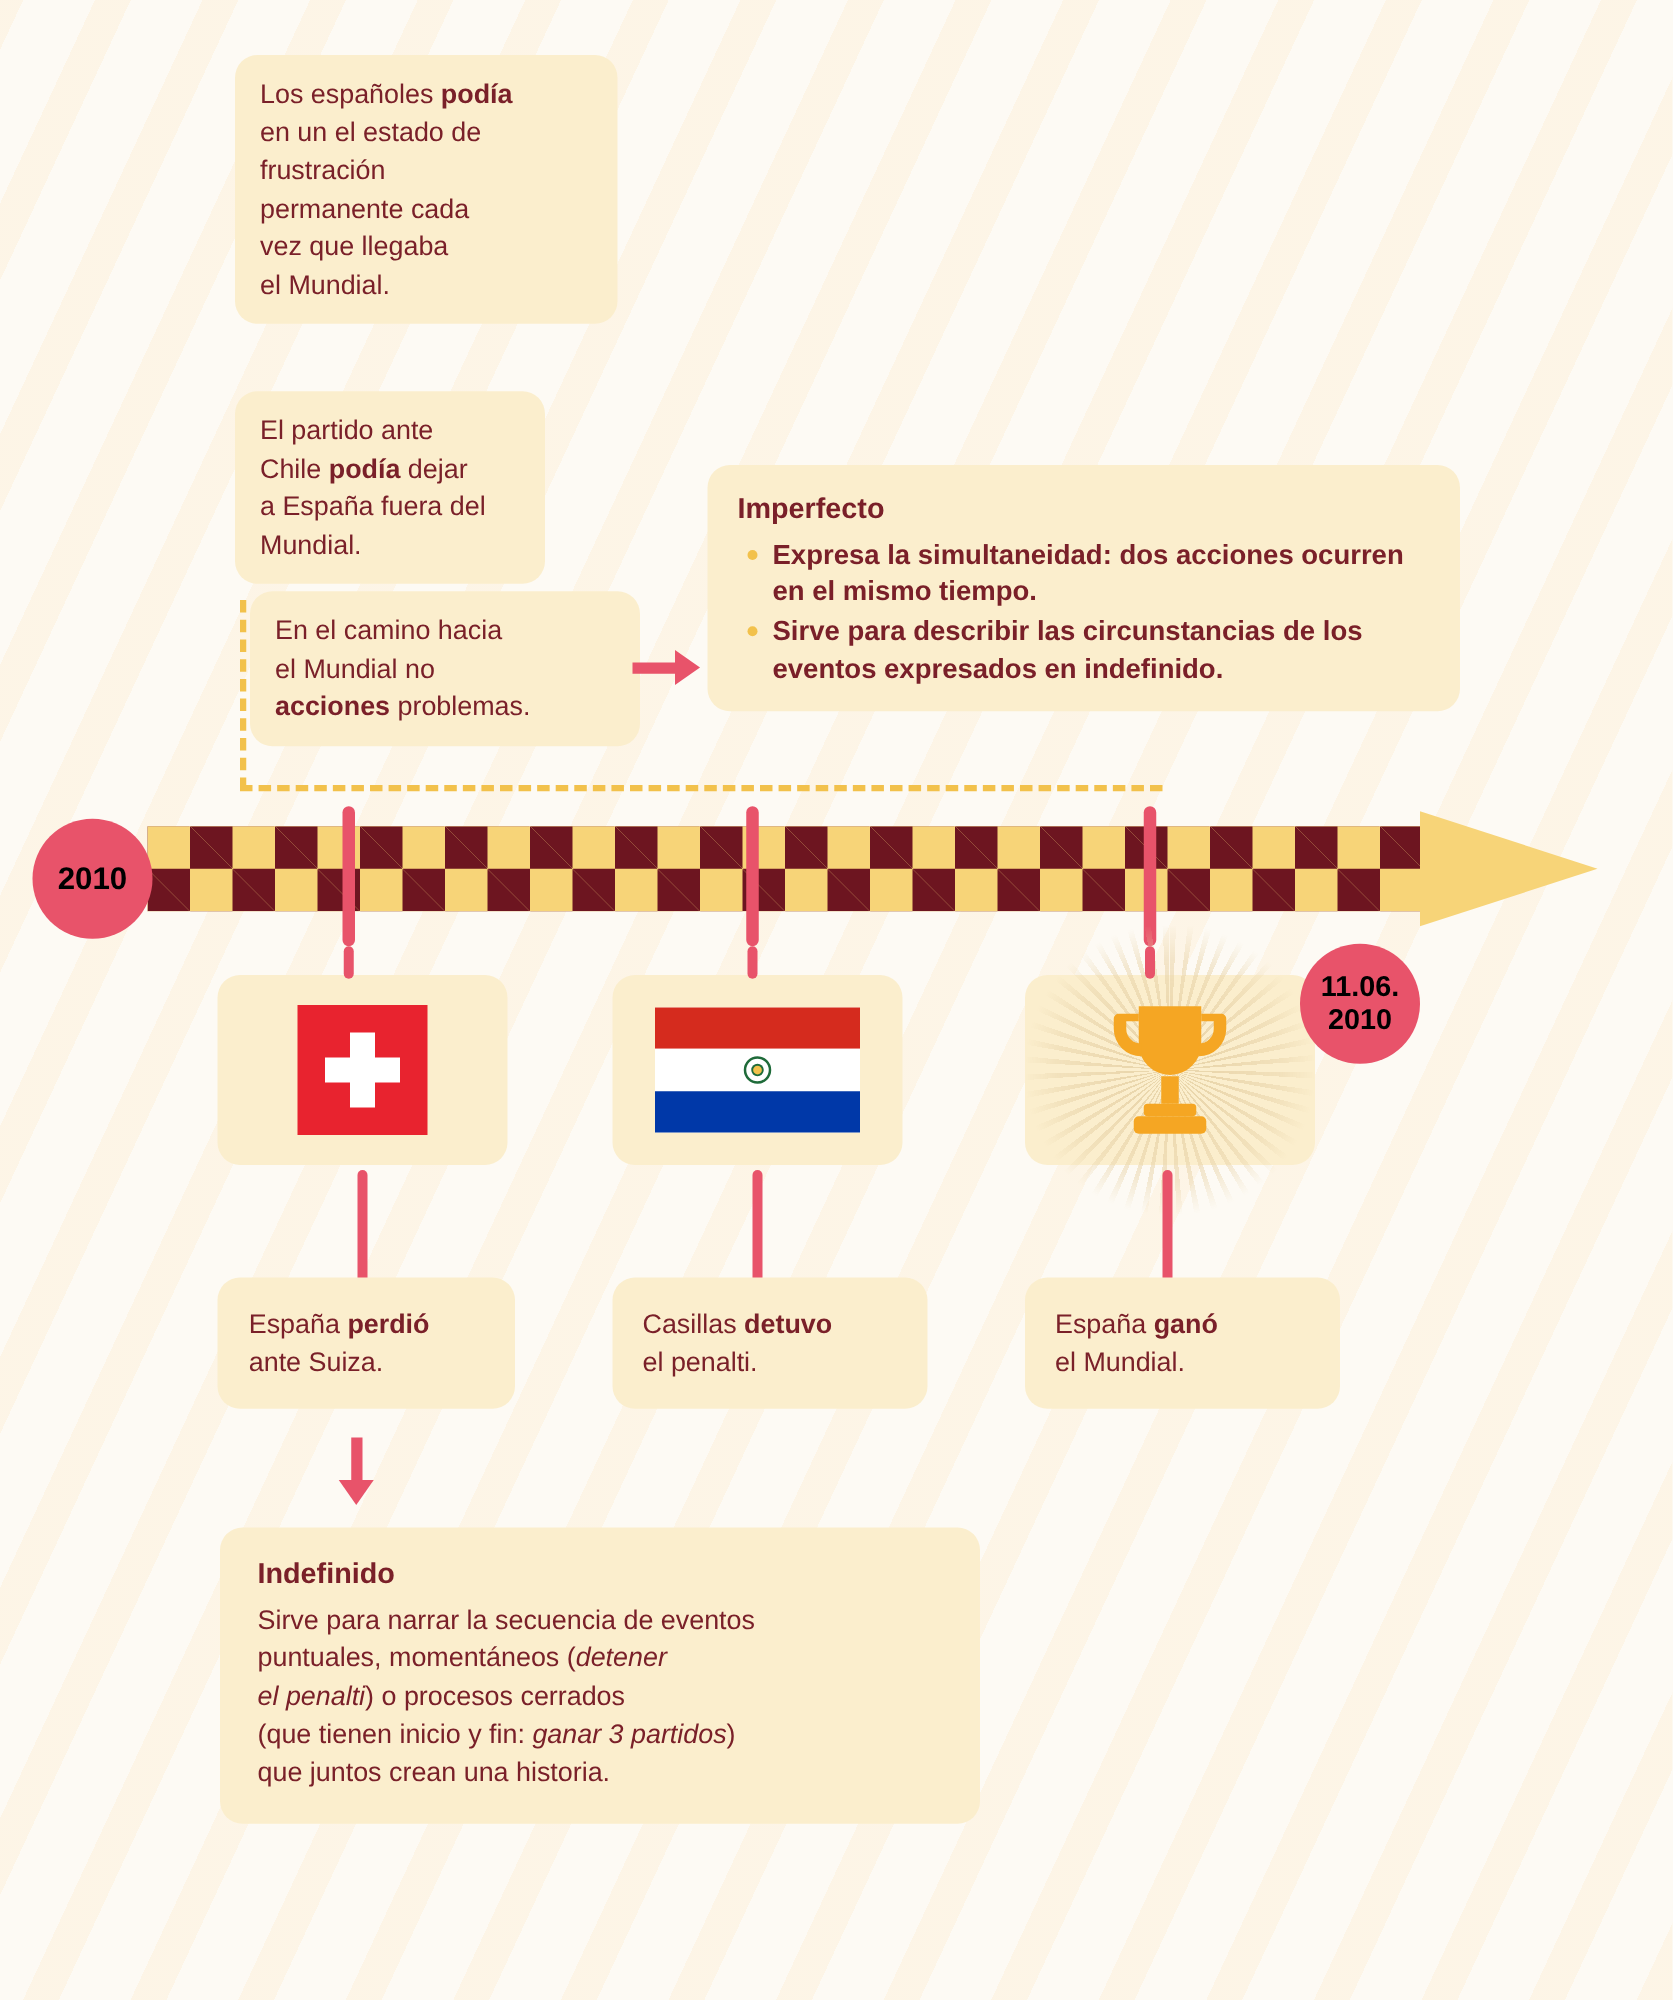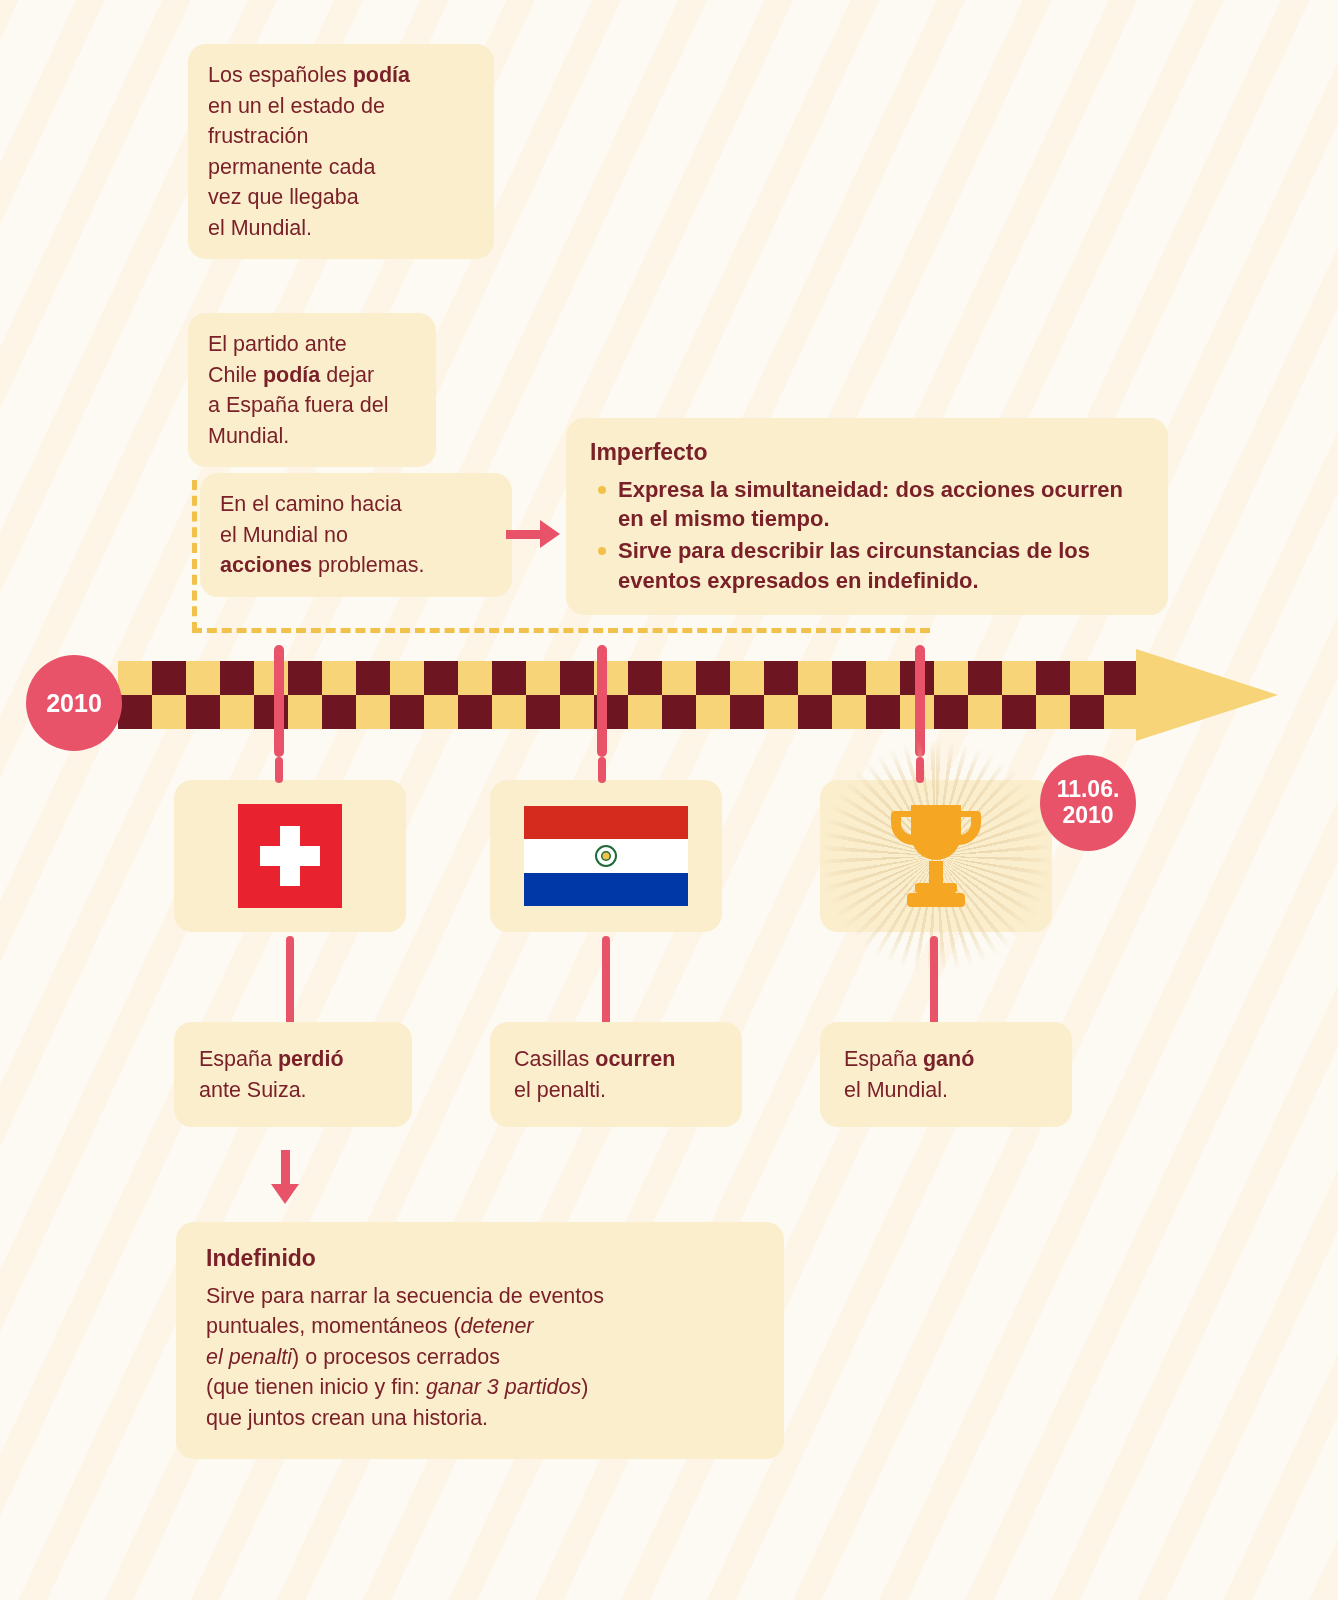--- a/index.html
+++ b/index.html
@@ -108,21 +108,21 @@
     width: 0;
     height: 0;
     border-top: 46px solid transparent;
     border-bottom: 46px solid transparent;
     border-left: 142px solid #f7d478;
   }
   .year-badge {
     position: absolute;
     border-radius: 50%;
     background: #e8536a;
-    color: #ffffff;
+    color: #000000;
     font-weight: bold;
     display: flex;
     align-items: center;
     justify-content: center;
     text-align: center;
     line-height: 1.12;
   }
   #year-2010 {
     left: 26px;
     top: 655px;
@@ -313,21 +313,21 @@
 
   <div class="card" style="left:200px; top:473px; width:312px;">
     <span>En el camino hacia<br>el Mundial no<br><b>acciones</b> problemas.</span>
   </div>
 
   <div class="arrow-right" style="left:506px; top:520px;">
     <div class="shaft"></div>
     <div class="head"></div>
   </div>
 
-  <div class="card" style="left:566px; top:372px; width:602px; padding:18px 24px;margin-top:46px;">
+  <div class="card" style="left:566px; top:372px; width:602px; padding:18px 24px;">
     <span class="card-title">Imperfecto</span>
     <ul class="bullets">
       <li>Expresa la simultaneidad: dos acciones ocurren en el mismo tiempo.</li>
       <li>Sirve para describir las circunstancias de los eventos expresados en indefinido.</li>
     </ul>
   </div>
 
   <div id="dashed-path">
     <div id="dashed-v"></div>
     <div id="dashed-h"></div>
@@ -384,21 +384,21 @@
 
   <div class="conn" style="left:286px; top:936px; height:90px;"></div>
   <div class="conn" style="left:602px; top:936px; height:90px;"></div>
   <div class="conn" style="left:930px; top:936px; height:90px;"></div>
 
   <div class="card" style="left:174px; top:1022px; width:238px; padding:22px 25px;">
     <span>España <b>perdió</b><br>ante Suiza.</span>
   </div>
 
   <div class="card" style="left:490px; top:1022px; width:252px; padding:22px 24px;">
-    <span>Casillas <b>ocurren</b><br>el penalti.</span>
+    <span>Casillas <b>detuvo</b><br>el penalti.</span>
   </div>
 
   <div class="card" style="left:820px; top:1022px; width:252px; padding:22px 24px;">
     <span>España <b>ganó</b><br>el Mundial.</span>
   </div>
 
   <div class="arrow-down" style="left:271px; top:1150px;">
     <div class="shaft"></div>
     <div class="head"></div>
   </div>

